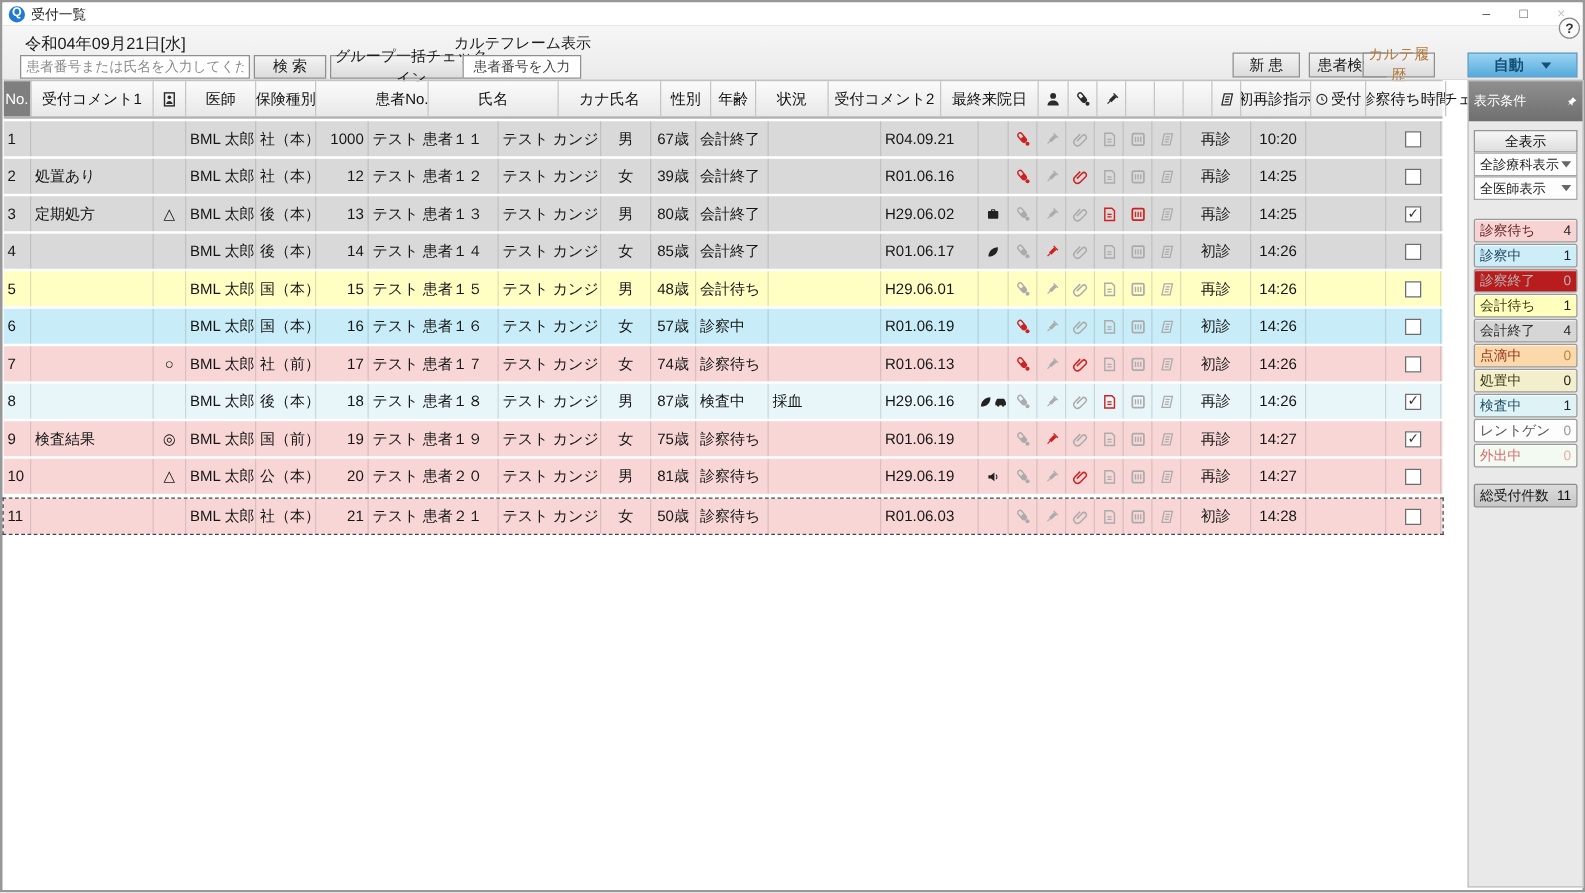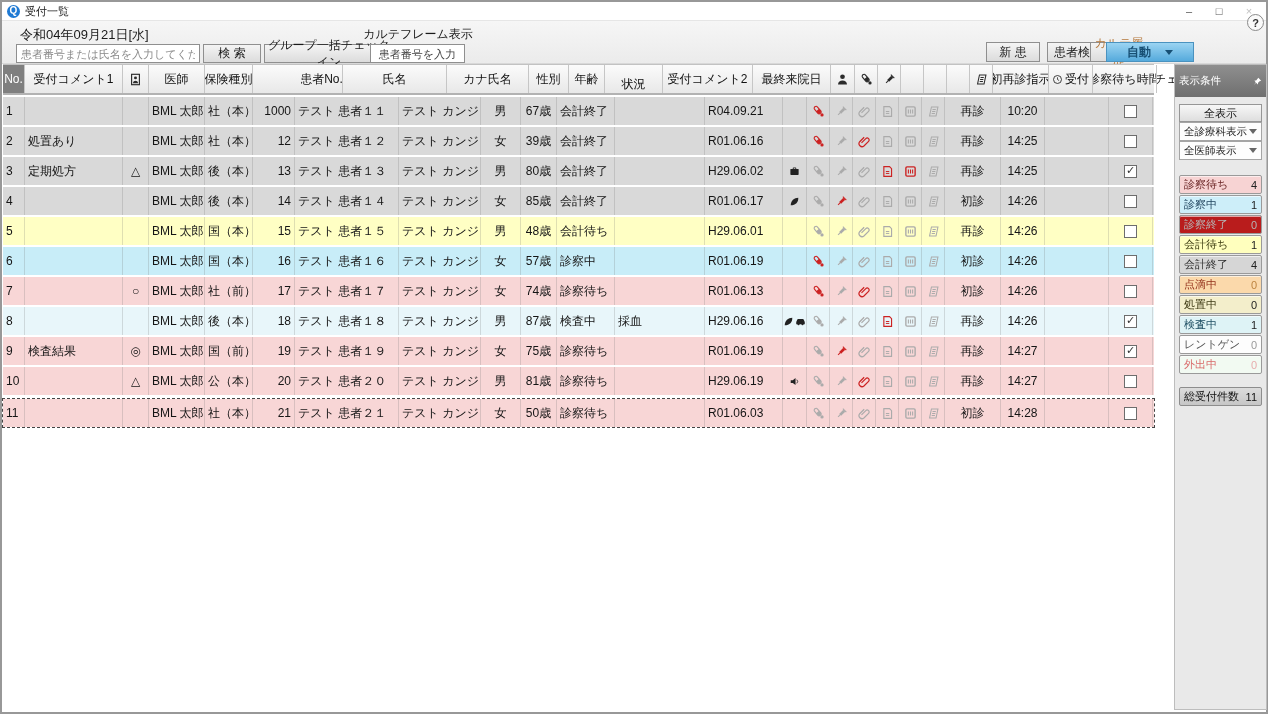--- a/index.html
+++ b/index.html
@@ -24,21 +24,21 @@
   #karte-input{left:368px;top:23px;width:95px;text-align:center}
   #karte-input::placeholder{color:#444}
   .tb-btn{position:absolute;top:23px;height:19px;background:linear-gradient(#f4f4f4,#dcdcdc);border:1px solid #8f8f8f;font-size:12px;font-family:inherit;color:#1a1a1a;display:flex;align-items:center;justify-content:center;cursor:default}
   #btn-search{left:201px;width:58px}
   #btn-group{left:262px;width:130px}
   .karte-frame-label{position:absolute;left:360px;top:5px;width:112px;text-align:center;font-size:12px;color:#1a1a1a}
   .tb-btn.right{top:21px;height:20px}
   #btn-new{left:984px;width:54px}
   #btn-psearch{left:1045px;width:62px}
   #btn-khist{left:1088px;width:58px;color:#b4783c}
-  #btn-auto{left:1104px;width:88px;background:linear-gradient(#9bd4f2,#55aadc);border:1px solid #4a92bf;color:#174f74;font-weight:bold;gap:14px}
+  #btn-auto{left:1172px;width:88px;background:linear-gradient(#9bd4f2,#55aadc);border:1px solid #4a92bf;color:#174f74;font-weight:bold;gap:14px}
   .tri-down{width:0;height:0;border-left:4px solid transparent;border-right:4px solid transparent;border-top:5px solid #174f74}
   .help-btn{position:absolute;left:1245px;top:12px;width:17px;height:17px;border-radius:50%;border:1px solid #8a8a8a;background:#fafafa;color:#333;font-size:11px;font-weight:bold;display:flex;align-items:center;justify-content:center}
 
   
   .table-area{position:absolute;top:62px;left:1px;width:1151px}
   .header-row{display:flex;height:31px;background:linear-gradient(#fbfbfb,#e8e8e8);border-top:1px solid #c2c2c2;border-bottom:2px solid #b2b2b2}
   .hcell{display:flex;align-items:center;justify-content:center;font-size:12px;color:#111;border-right:1px solid #c6c6c6;overflow:hidden;white-space:nowrap;gap:2px;flex:none}
   .hc-no{background:#7f7f7f;color:#fff}
   .row{display:flex;height:28px;margin-top:2px}
   .row.sel{outline:1px dashed #444;margin-top:4px}
@@ -129,21 +129,21 @@
         </div>
         <div class="hcell" style="width: 82px;">
           <span>カナ氏名</span>
         </div>
         <div class="hcell" style="width: 40px;">
           <span>性別</span>
         </div>
         <div class="hcell" style="width: 36px;">
           <span>年齢</span>
         </div>
-        <div class="hcell" style="width: 58px; align-items: flex-end;">
+        <div class="hcell" style="width: 58px;">
           <span>状況</span>
         </div>
         <div class="hcell" style="width: 90px;">
           <span>受付コメント2</span>
         </div>
         <div class="hcell" style="width: 78px;">
           <span>最終来院日</span>
         </div>
         <div class="hcell" style="width: 24px;">
           <span class="icn" style="color: rgb(43, 43, 43);">

